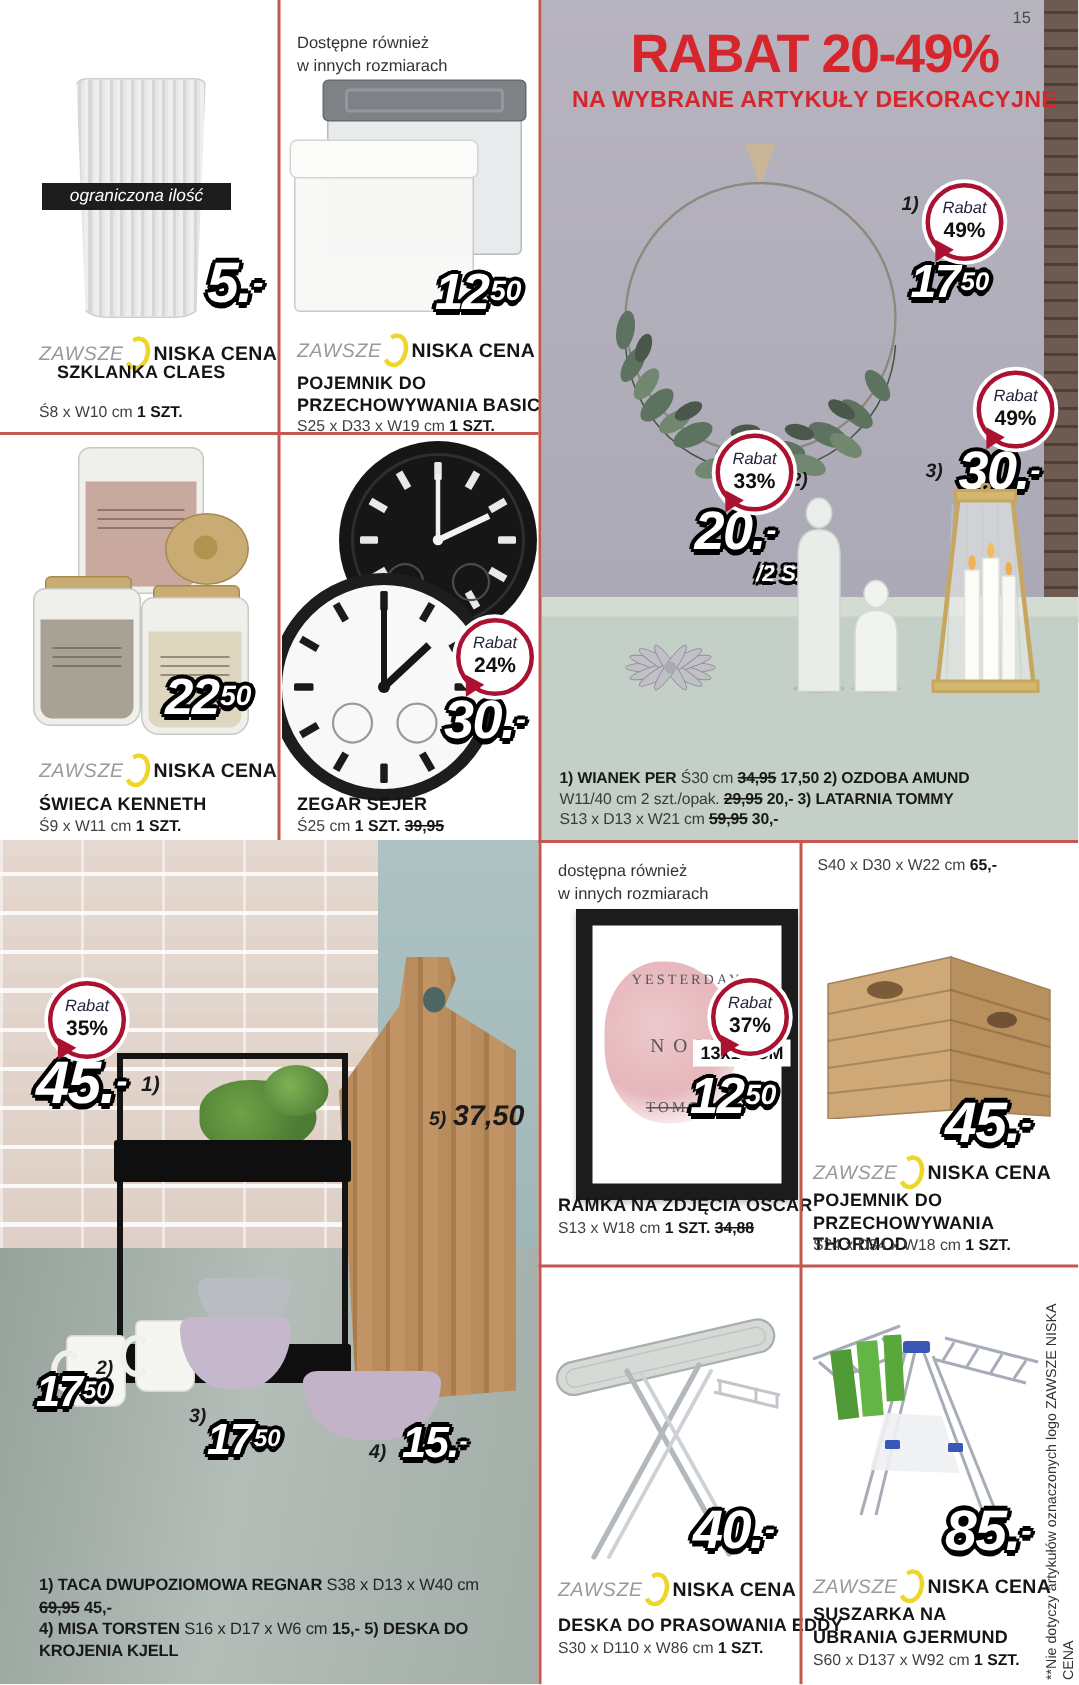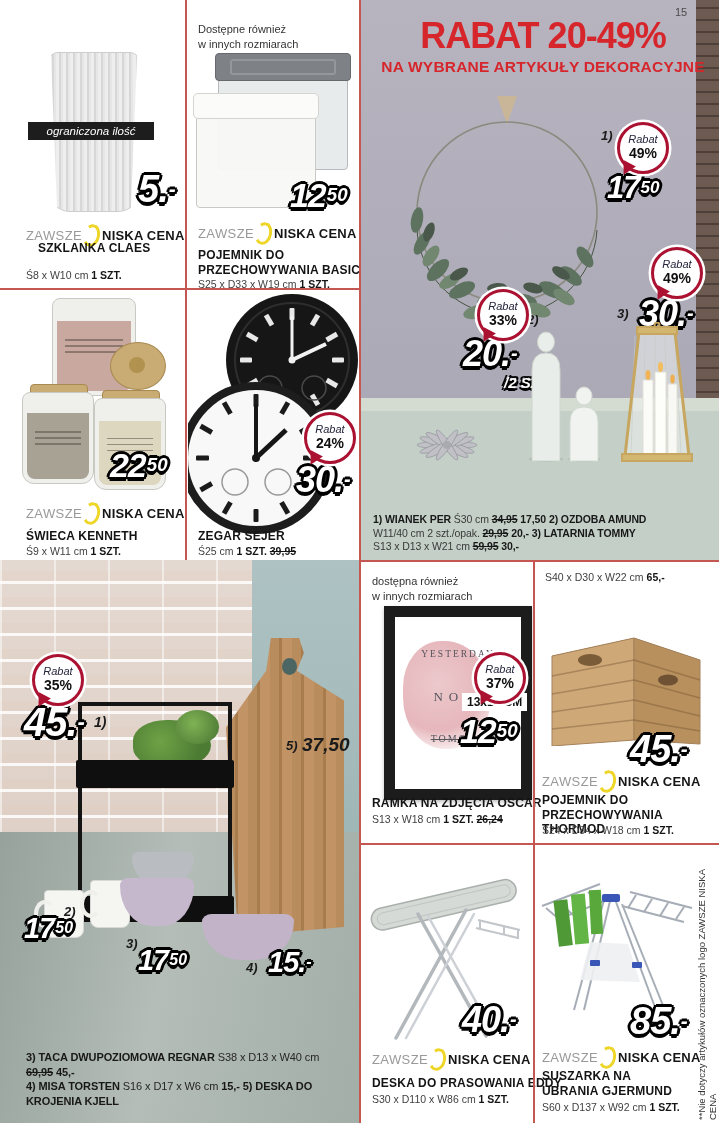--- a/index.html
+++ b/index.html
@@ -21,21 +21,21 @@
   
   .badge{position:absolute;width:46px;height:46px;background:#fff;border:3px solid #ab1232;border-radius:50%;
     box-shadow:0 0 0 2.5px #fff;display:flex;flex-direction:column;align-items:center;justify-content:center;z-index:5;}
   .badge::after{content:"";position:absolute;left:-2px;bottom:-11px;width:0;height:0;
     border:7px solid transparent;border-top:13px solid #ab1232;transform:rotate(28deg);}
   .badge .bw{font-style:italic;font-size:11px;color:#24243c;line-height:1;}
   .badge .bv{font-weight:bold;font-size:14px;color:#101010;line-height:1.15;}
 
   
   .anc{position:absolute;display:flex;align-items:center;font-size:13px;line-height:1;}
-  .anc .z{color:#999;letter-spacing:.4px;}
+  .anc .z{color:#999;letter-spacing:.4px;font-style:italic;}
   .anc .moon{width:11px;height:17px;border:3px solid #eed628;border-left-color:transparent;
     border-radius:50%;transform:rotate(14deg);margin:0 2px 0 1px;}
   .anc .n{font-weight:bold;color:#161616;letter-spacing:.2px;}
 
   .pname{position:absolute;font-size:12px;font-weight:bold;color:#141414;letter-spacing:.2px;line-height:14.5px;}
   .psize{position:absolute;font-size:10.5px;color:#3f3f3f;}
   .psize .b{font-weight:bold;color:#141414;}
   .note{position:absolute;font-size:11px;color:#333;line-height:15px;}
   .cap{position:absolute;font-size:10.5px;color:#3a3a3a;line-height:13.5px;letter-spacing:-.1px;}
   .cap .b{font-weight:bold;color:#181818;}
@@ -404,21 +404,21 @@
     <div class="plabel" style="left:126px;top:376px;">3)</div>
     <div class="price" style="left:138px;top:386px;font-size:29px;">
       <span>17</span><span class="sup">50</span>
     </div>
     <div class="plabel" style="left:246px;top:400px;">4)</div>
     <div class="price" style="left:268px;top:388px;font-size:29px;">
       <span>15.</span><span class="sup">-</span>
     </div>
 
     <div class="cap" style="left:26px;top:490px;width:320px;font-size:11px;line-height:14.5px;color:#262626;">
-      <div><span class="b">3) TACA DWUPOZIOMOWA REGNAR </span><span>S38 x D13 x W40 cm </span><span class="b strike">69,95</span><span class="b"> 45,-</span></div>
+      <div><span class="b">1) TACA DWUPOZIOMOWA REGNAR </span><span>S38 x D13 x W40 cm </span><span class="b strike">69,95</span><span class="b"> 45,-</span></div>
       <div><span class="b">4) MISA TORSTEN </span><span>S16 x D17 x W6 cm </span><span class="b">15,- </span><span class="b">5) DESKA DO KROJENIA KJELL</span></div>
 
     </div>
   </div>
 
   <div class="note" style="left:372px;top:574px;">
     <div>dostępna również</div>
       <div>w innych rozmiarach</div>
   </div>
   <div class="frame">
@@ -429,21 +429,21 @@
   </div>
   <div class="badge" style="left:474px;top:652px;">
     <span class="bw">Rabat</span>
       <span class="bv">37%</span>
   </div>
   <div class="sizetag" style="left:462px;top:693px;">13x18 CM</div>
   <div class="price" style="left:460px;top:714px;font-size:34px;">
     <span>12</span><span class="sup">50</span>
   </div>
   <div class="pname" style="left:372px;top:796px;">RAMKA NA ZDJĘCIA OSCAR</div>
-  <div class="psize" style="left:372px;top:813px;"><span>S13 x W18 cm </span><span class="b">1 SZT. </span><span class="b strike">26,24</span></div>
+  <div class="psize" style="left:372px;top:813px;"><span>S13 x W18 cm </span><span class="b">1 SZT. </span><span class="b strike">34,88</span></div>
 
   <div class="psize" style="left:545px;top:571px;"><span>S40 x D30 x W22 cm </span><span class="b">65,-</span></div>
   <svg class="abs" style="left:548px;top:598px;" width="158" height="148" viewBox="0 0 158 148">
     <polygon points="4,58 86,40 152,62 70,82" fill="#9d7c4f"></polygon>
     <polygon points="4,58 86,40 86,142 4,148" fill="#cfa878" stroke="#a3815a" stroke-width="1"></polygon>
     <polygon points="86,40 152,62 152,146 86,142" fill="#b8905e" stroke="#a3815a" stroke-width="1"></polygon>
     <g stroke="rgba(110,80,45,.4)" stroke-width="1.5">
       <line x1="4" y1="78" x2="86" y2="62"></line>
         <line x1="4" y1="96" x2="86" y2="82"></line>
       <line x1="4" y1="114" x2="86" y2="102"></line>

